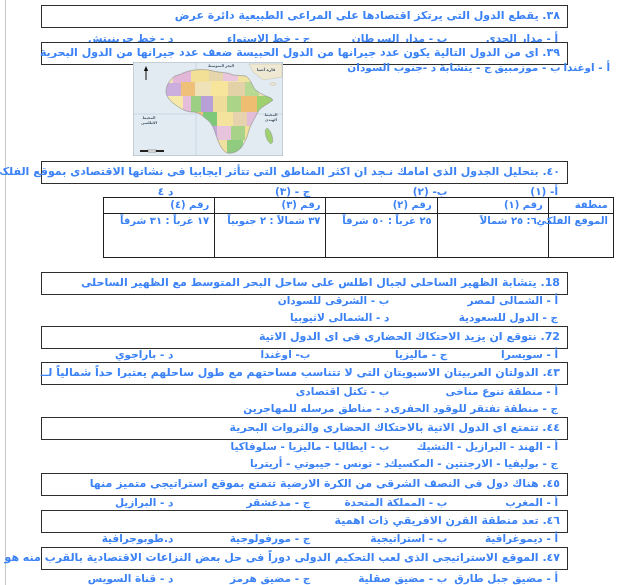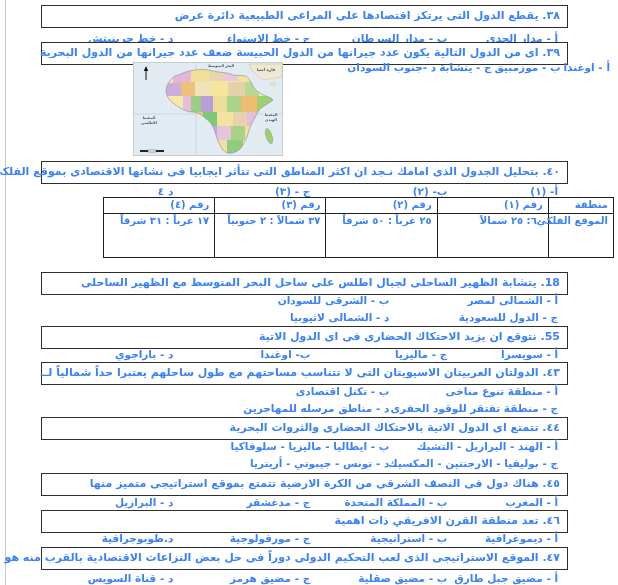--- a/index.html
+++ b/index.html
@@ -149,21 +149,21 @@
     </table>
 
   <div class="qbox" style="top:272px"><span>18. يتشابة الظهير الساحلى لجبال اطلس على ساحل البحر المتوسط مع الظهير الساحلى</span></div>
   <div class="opts grid2" style="top:293px">
     <span>أ - الشمالى لمصر</span>
     <span>ب - الشرقى للسودان</span>
     <span>ج - الدول للسعودية</span>
     <span>د - الشمالى لاثيوبيا</span>
   </div>
 
-  <div class="qbox" style="top:326px"><span>55. نتوقع ان يزيد الاحتكاك الحضارى فى اى الدول الاتية</span></div>
+  <div class="qbox" style="top:326px"><span>72. نتوقع ان يزيد الاحتكاك الحضارى فى اى الدول الاتية</span></div>
   <div class="opts row4" style="top:347px">
     <span>أ - سويسرا</span>
     <span>ج - ماليزيا</span>
     <span>ب- اوغندا</span>
     <span>د - باراجوي</span>
   </div>
 
   <div class="qbox" style="top:362px"><span>٤٣. الدولتان العربيتان الاسيويتان التى لا تتناسب مساحتهم مع طول ساحلهم يعتبرا حداً شمالياً لــ</span></div>
   <div class="opts grid2" style="top:384px">
     <span>أ - منطقة تنوع مناخى</span>

